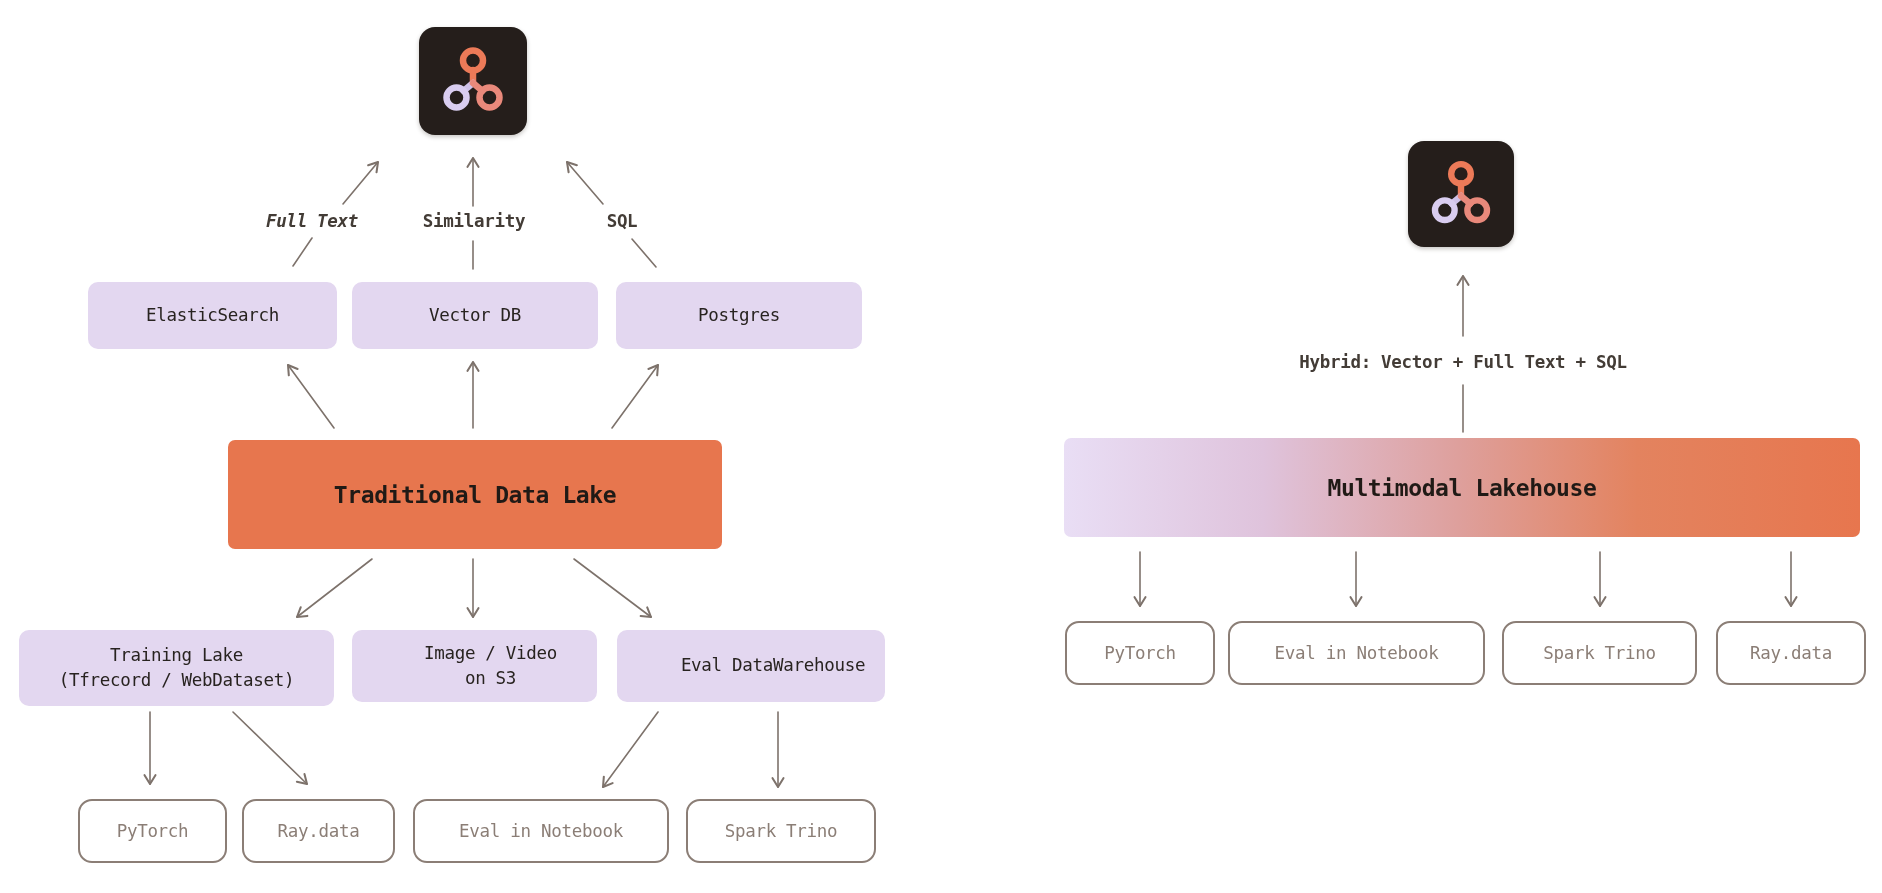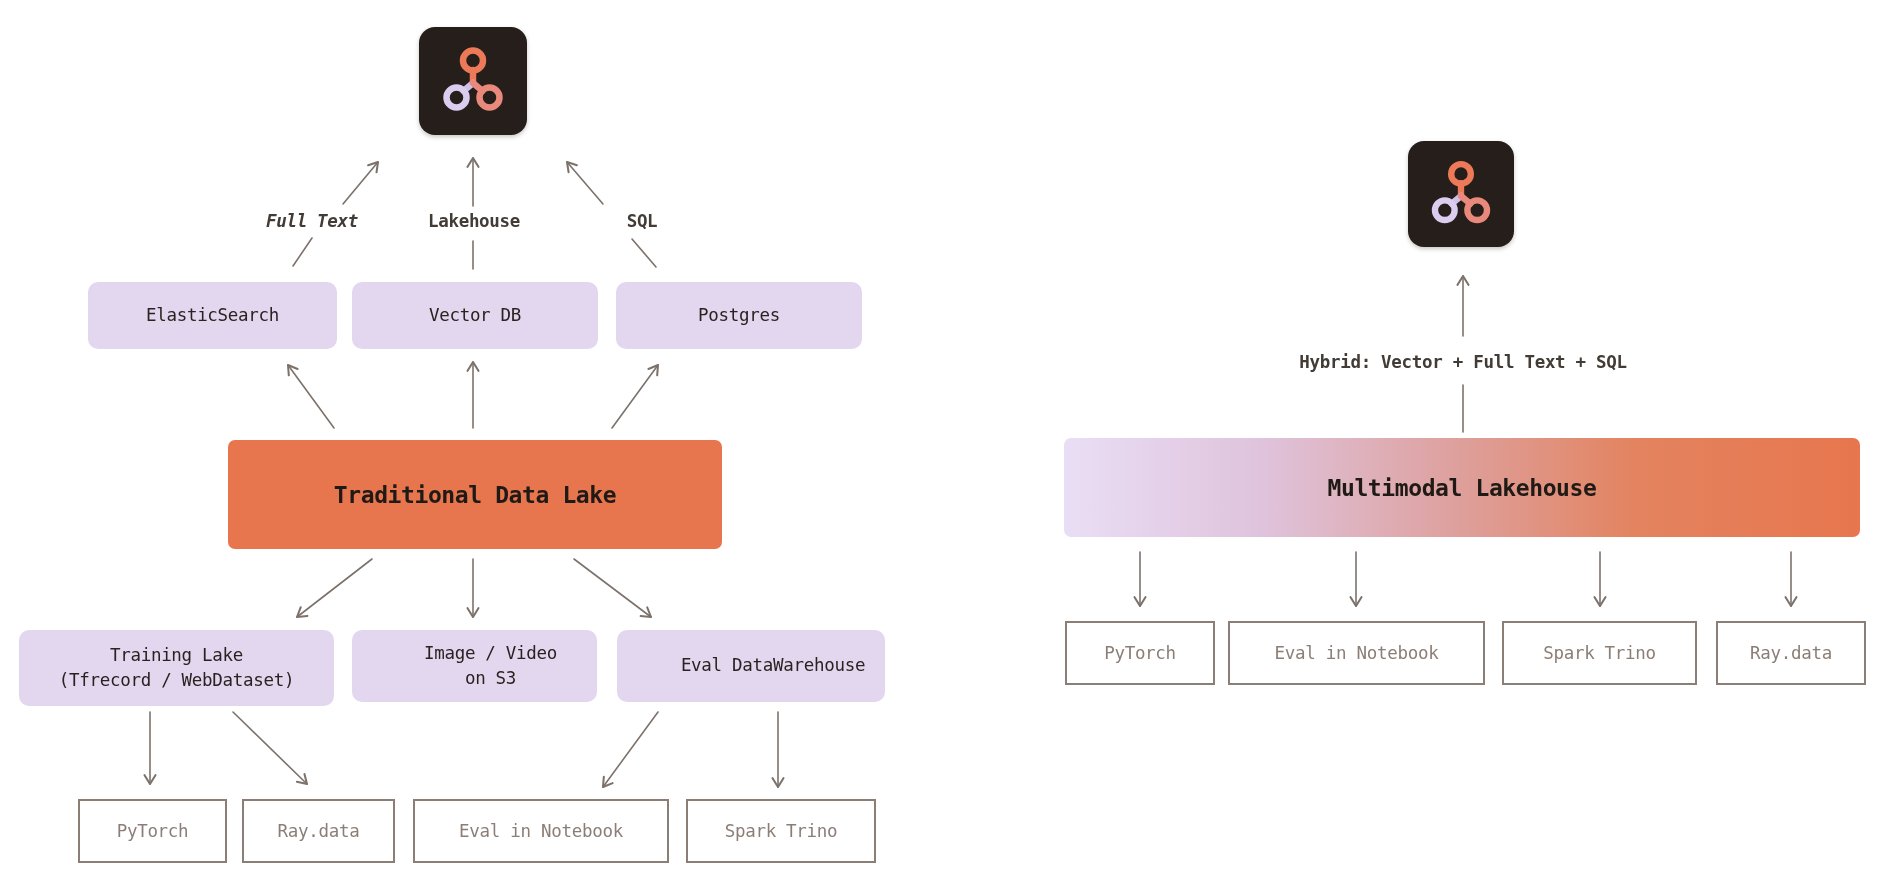--- a/index.html
+++ b/index.html
@@ -20,21 +20,21 @@
     position:absolute;transform:translate(-50%,-50%);white-space:nowrap;
     font-size:17.5px;font-weight:700;color:#433c36;letter-spacing:-0.3px;
   }
 
   
   .box{position:absolute;display:flex;flex-direction:column;align-items:center;justify-content:center;text-align:center;box-sizing:border-box;}
   .box-purple{background:#e3d7f0;border-radius:10px;color:#282320;font-size:17.5px;line-height:1.45;letter-spacing:-0.3px;}
   .box-title{border-radius:7px;color:#201a16;font-size:23px;font-weight:700;letter-spacing:-0.4px;}
   .box-orange{background:#e7764e;}
   .box-gradient{background:linear-gradient(90deg,#e9def5 0%,#dfc3dc 25%,#de9f9b 50%,#e3835f 72%,#e7764e 100%);}
-  .box-outline{background:#ffffff;border:2px solid #8b7e76;border-radius:0;color:#8b7e76;font-size:17.5px;letter-spacing:-0.3px;}
+  .box-outline{background:#ffffff;border:2px solid #8b7e76;border-radius:14px;color:#8b7e76;font-size:17.5px;letter-spacing:-0.3px;}
 
   
   #box-elasticsearch{left:88px;top:282px;width:249px;height:67px;}
   #box-vectordb{left:352px;top:282px;width:246px;height:67px;}
   #box-postgres{left:616px;top:282px;width:246px;height:67px;}
   #box-traditional{left:228px;top:440px;width:494px;height:109px;}
   #box-training{left:19px;top:630px;width:315px;height:76px;}
   #box-imagevideo{left:352px;top:630px;width:245px;height:72px;padding-left:32px;}
   #box-evaldw{left:617px;top:630px;width:268px;height:72px;padding-left:44px;}
   #box-l-pytorch{left:78px;top:799px;width:149px;height:64px;}
@@ -44,21 +44,21 @@
 
   
   #box-multimodal{left:1064px;top:438px;width:796px;height:99px;}
   #box-r-pytorch{left:1065px;top:621px;width:150px;height:64px;}
   #box-r-evalnb{left:1228px;top:621px;width:257px;height:64px;}
   #box-r-sparktrino{left:1502px;top:621px;width:195px;height:64px;}
   #box-r-raydata{left:1716px;top:621px;width:150px;height:64px;}
 
   #label-fulltext{left:312px;top:221px;font-style:italic;}
   #label-similarity{left:474px;top:221px;}
-  #label-sql{left:622px;top:221px;margin-left:20px;}
+  #label-sql{left:622px;top:221px;}
   #label-hybrid{left:1463px;top:362px;}
 </style>
 </head>
 <body>
 
 <div id="canvas">
 
   <svg class="arrows" viewBox="0 0 1882 893">
     <defs>
       <marker id="ah" viewBox="0 0 10 10" refX="7.5" refY="5" markerWidth="8.5" markerHeight="8.5" orient="auto-start-reverse">
@@ -118,21 +118,21 @@
         <line x1="54" y1="56" x2="44.5" y2="64" stroke="#cfc2e9"></line>
         <line x1="54" y1="56" x2="63.5" y2="64" stroke="#e9897b"></line>
         <circle cx="54" cy="33.5" r="10" stroke="#ec7a58"></circle>
         <circle cx="37.5" cy="70.5" r="10" stroke="#d9cdf0"></circle>
         <circle cx="70.5" cy="70.5" r="10" stroke="#e9897b"></circle>
       </g>
     </svg>
   </div>
 
   <div id="label-fulltext" class="qlabel">Full Text</div>
-  <div id="label-similarity" class="qlabel">Lakehouse</div>
+  <div id="label-similarity" class="qlabel">Similarity</div>
   <div id="label-sql" class="qlabel">SQL</div>
 
   <div id="box-vectordb" class="box box-purple">
     <span>Vector DB</span>
   </div>
   <div id="box-elasticsearch" class="box box-purple">
     <span>ElasticSearch</span>
   </div>
   <div id="box-postgres" class="box box-purple">
     <span>Postgres</span>

